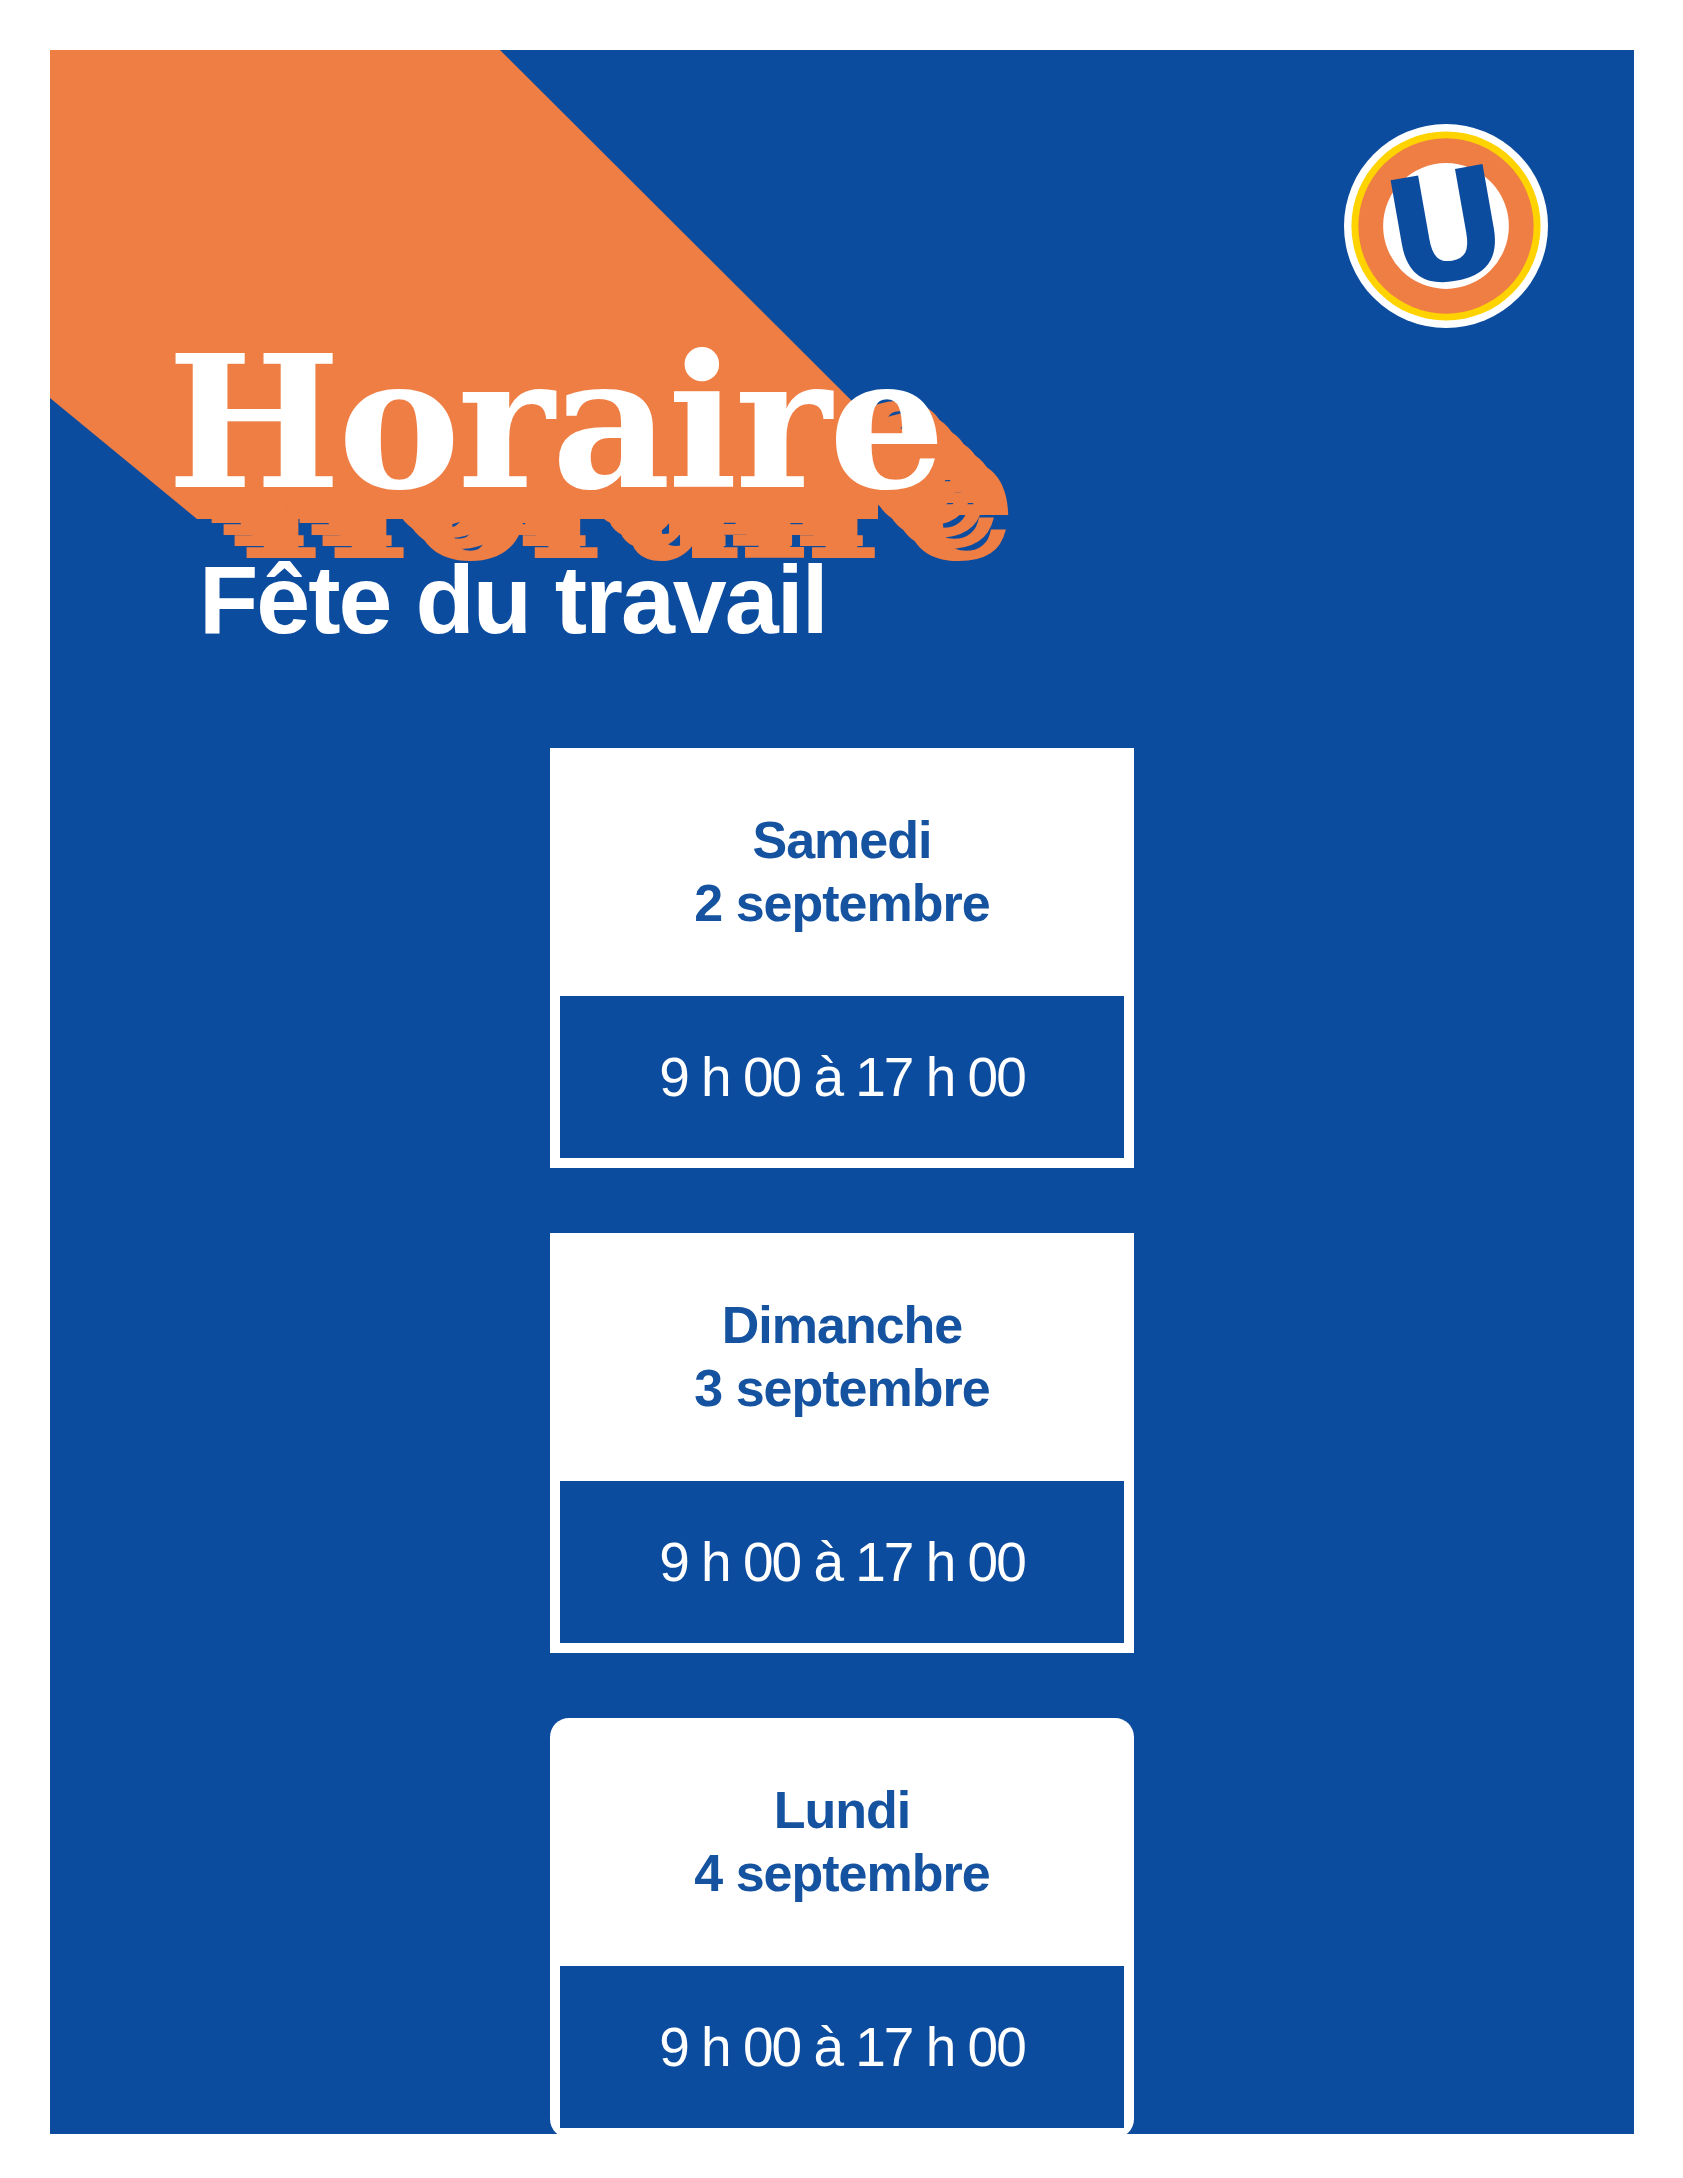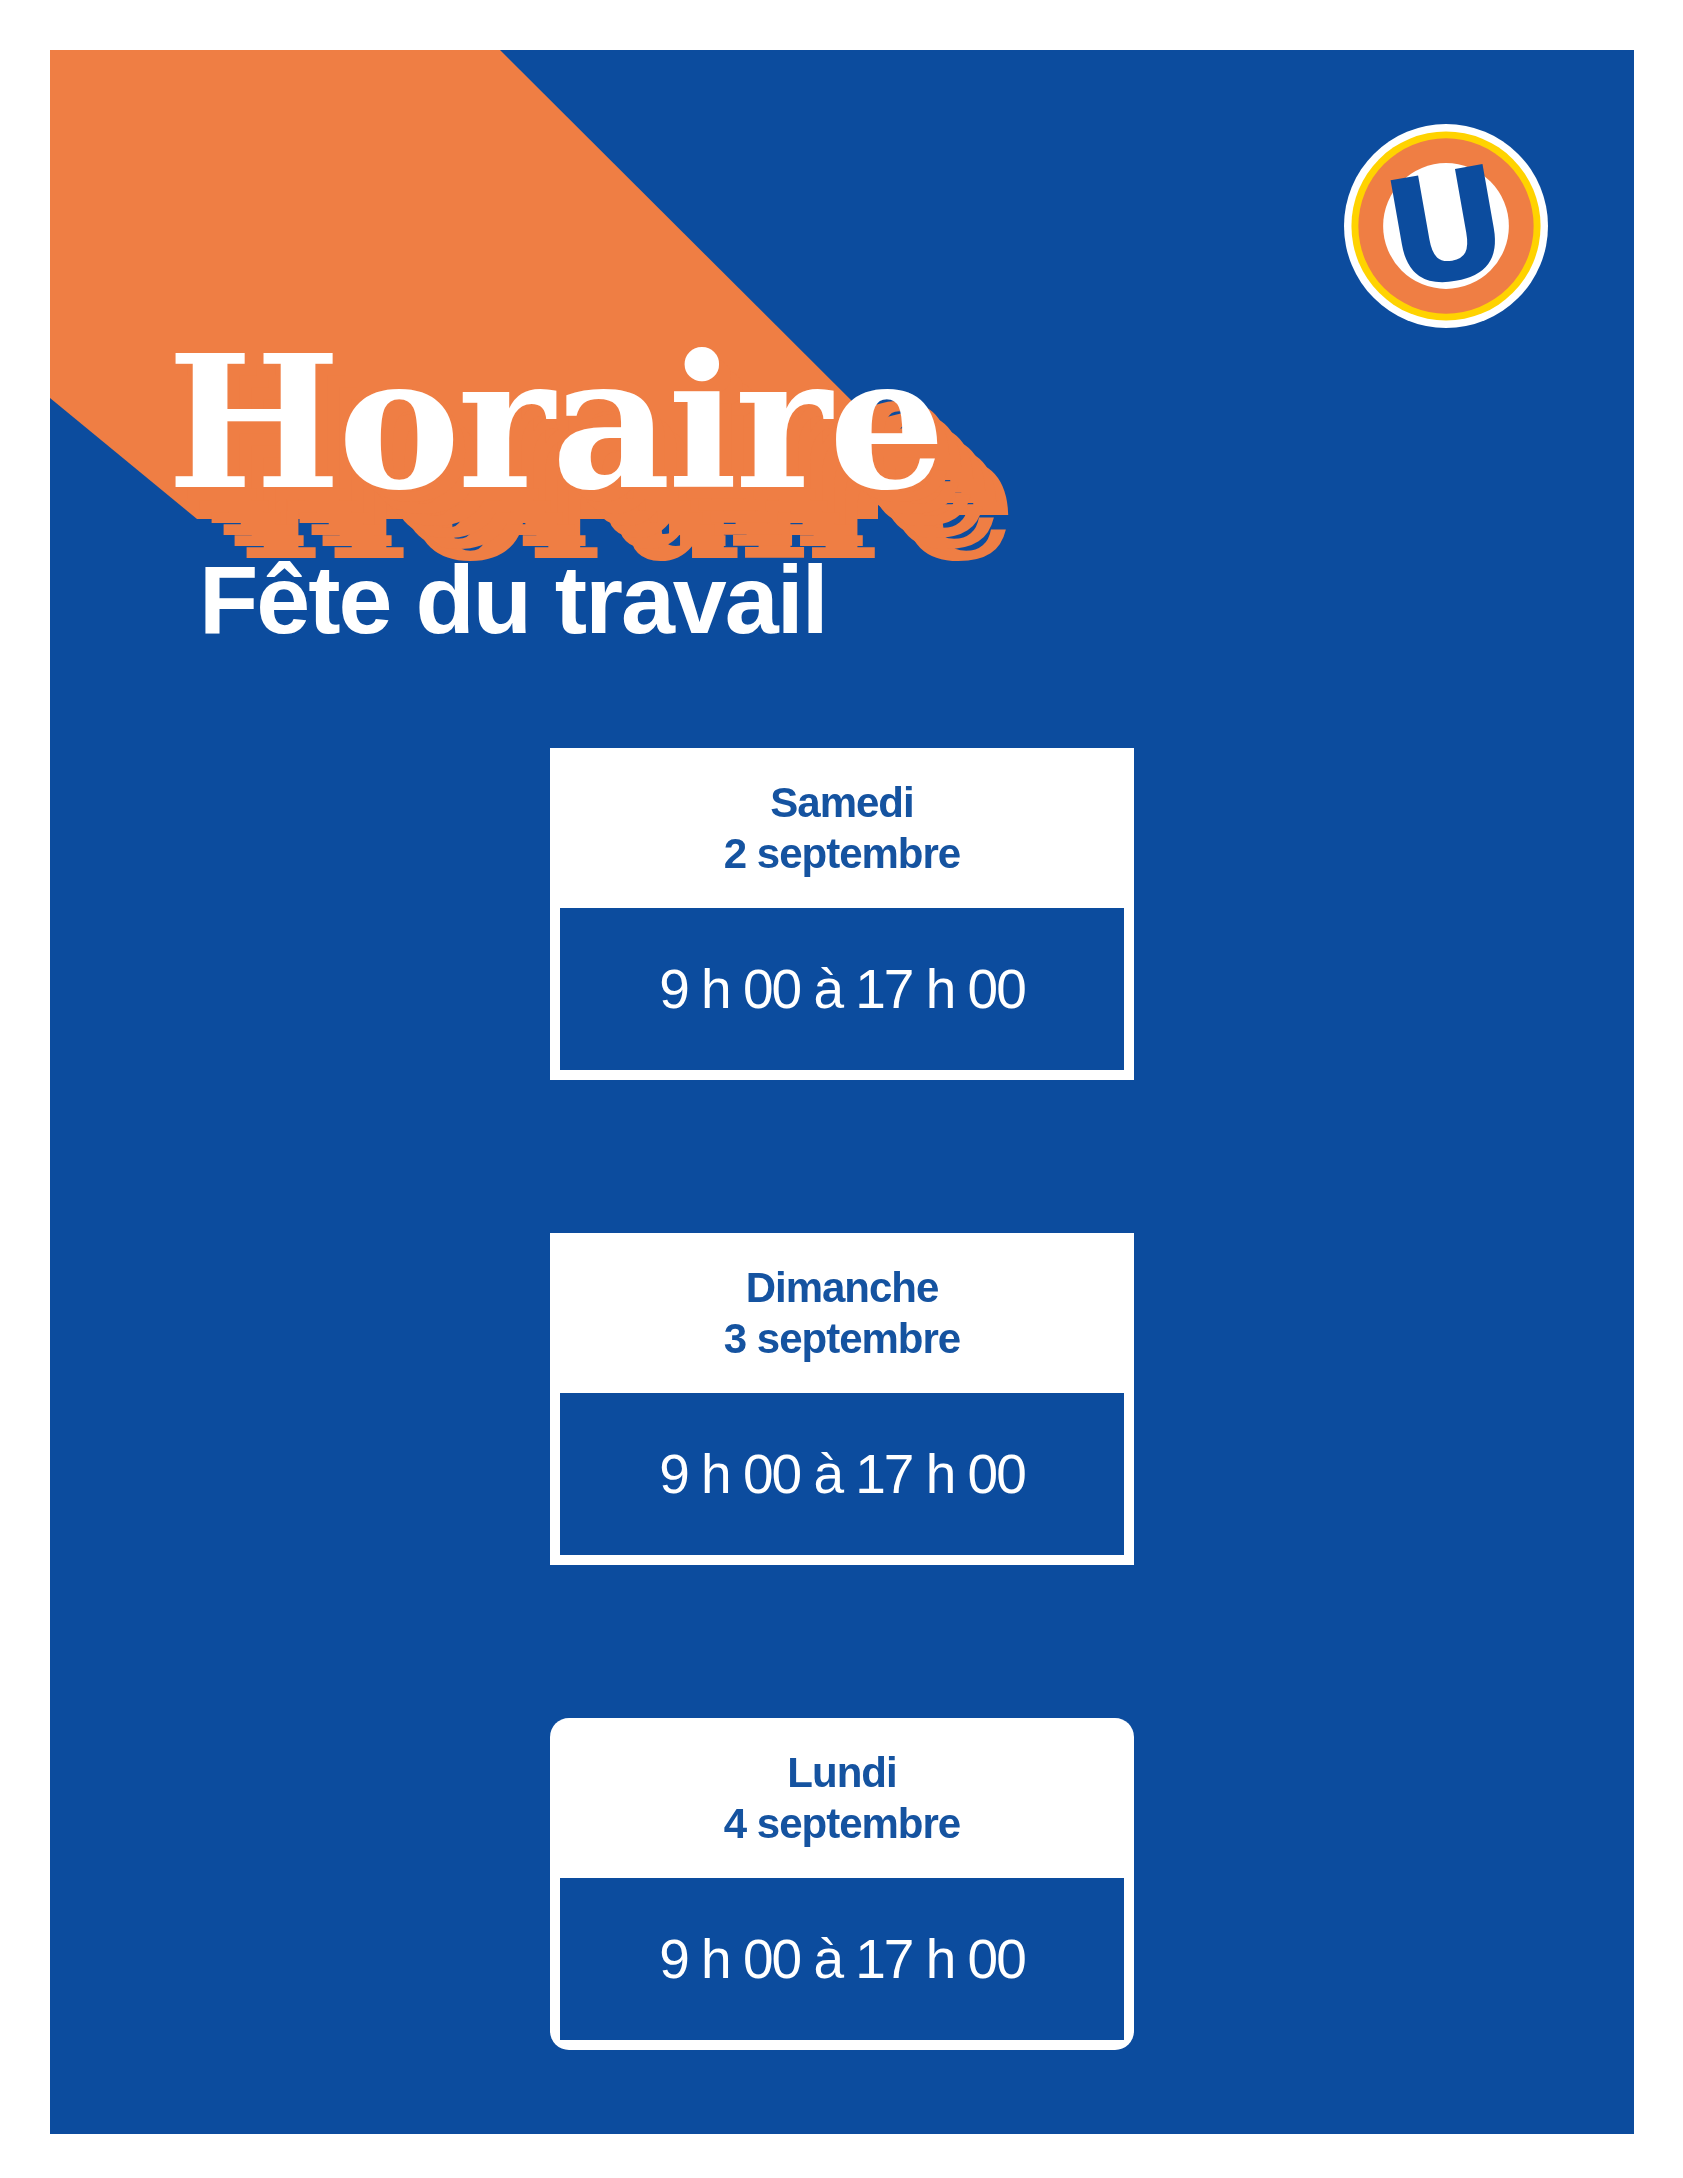--- a/index.html
+++ b/index.html
@@ -78,29 +78,29 @@
   .card {
     position: absolute;
     left: 500px;
     width: 584px;
     background: #ffffff;
   }
   .card-1 { top: 698px; }
   .card-2 { top: 1183px; }
   .card-3 { top: 1668px; border-radius: 19px; }
   .card-date {
-    height: 160px;
+    height: 248px;
     display: flex;
     flex-direction: column;
     align-items: center;
     justify-content: center;
     text-align: center;
     color: #1553A0;
     font-weight: 700;
-    font-size: 42px;
+    font-size: 52px;
     line-height: 1.22;
     letter-spacing: -1px;
   }
   .card-hours {
     margin: 0 10px 10px 10px;
     height: 162px;
     background: #0C4C9E;
     display: flex;
     align-items: center;
     justify-content: center;

